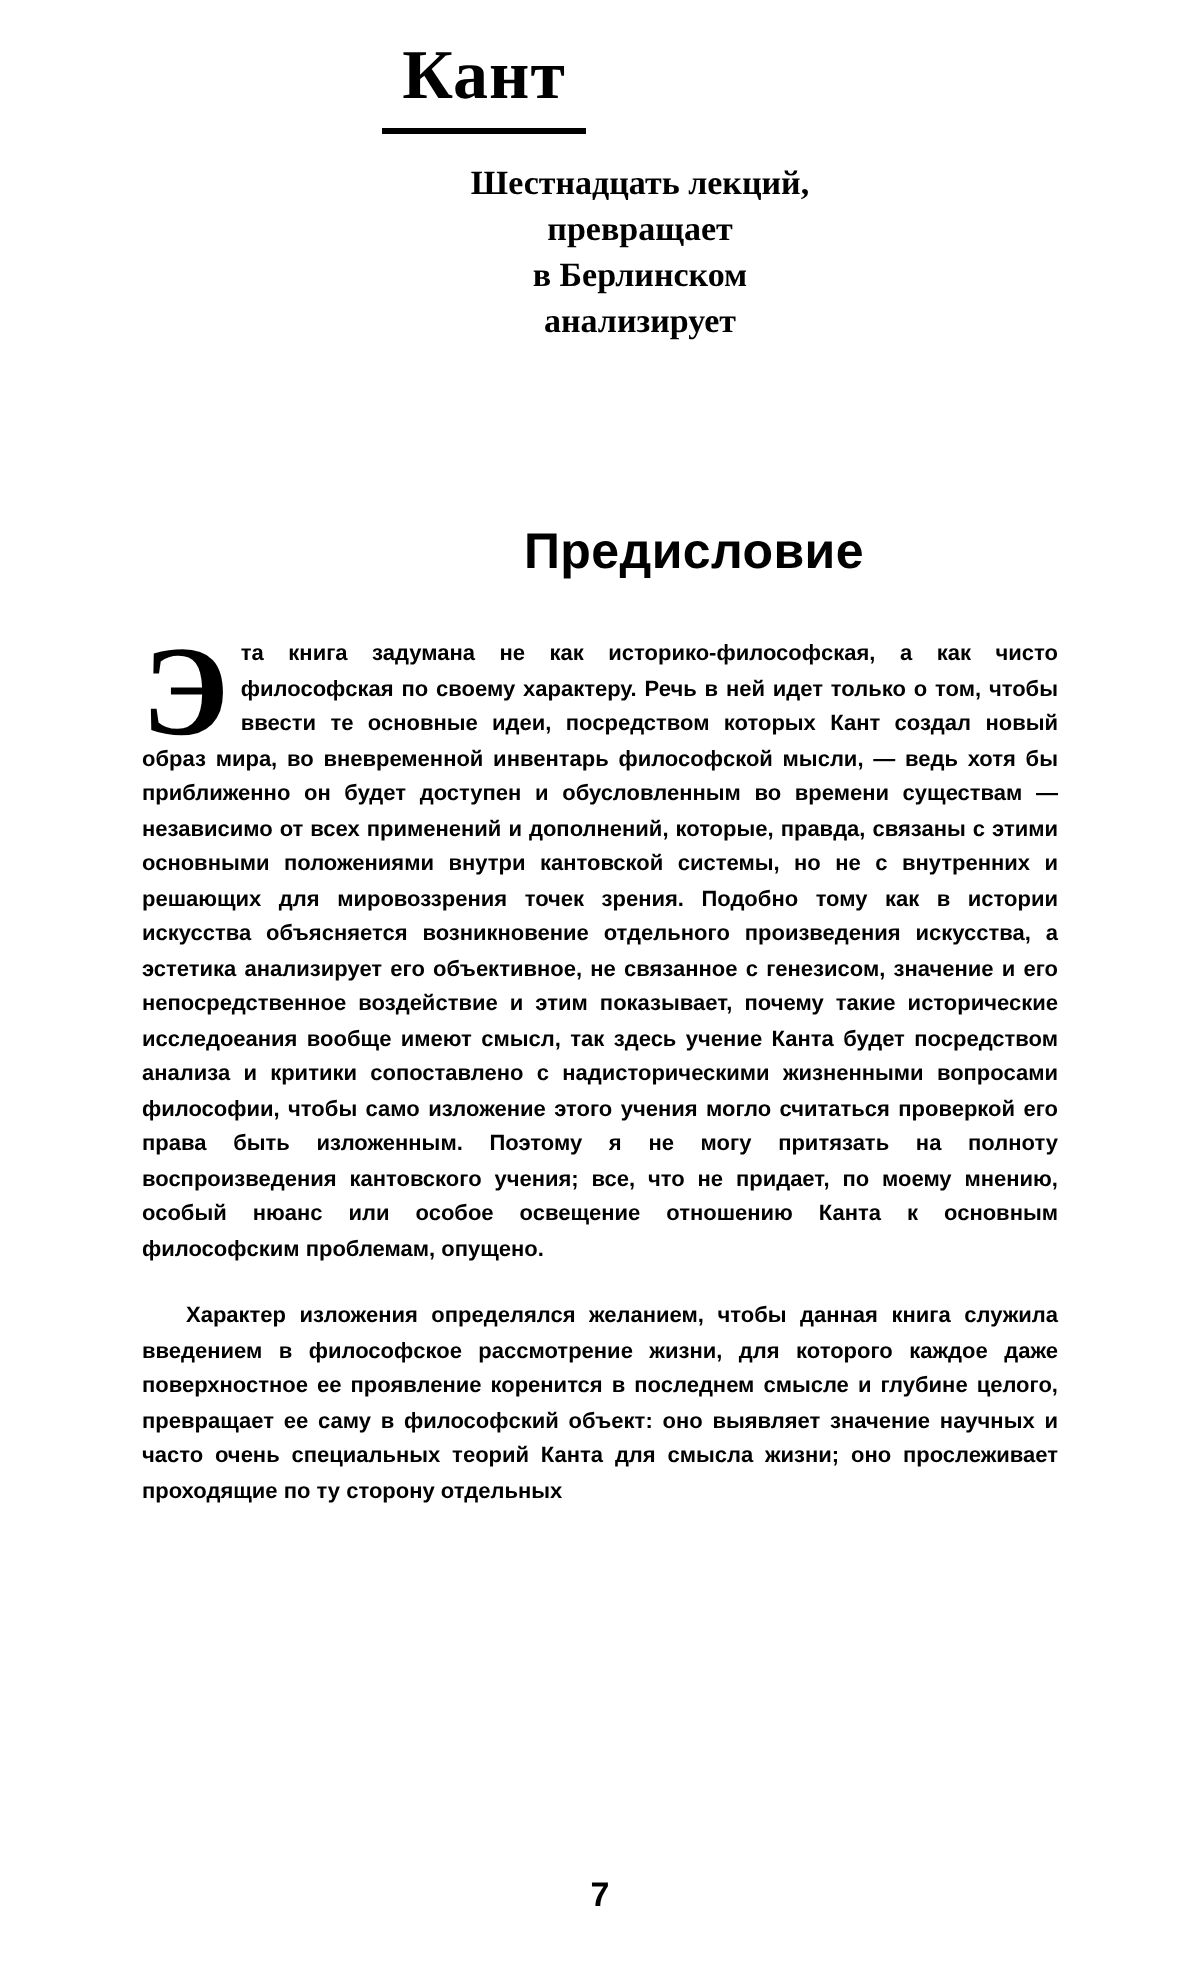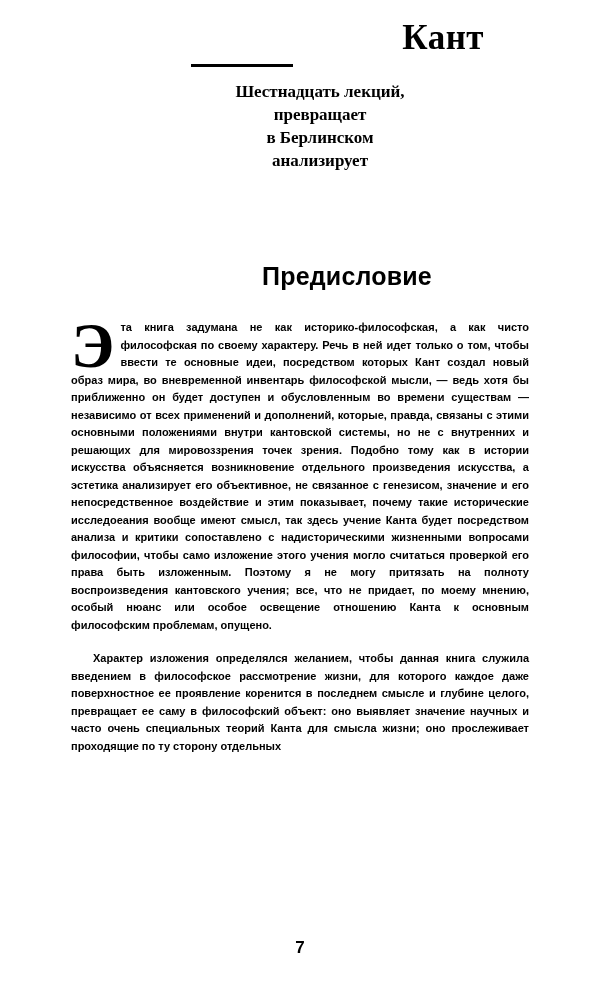--- a/index.html
+++ b/index.html
@@ -25,21 +25,21 @@
     height: 981px;
     background: #ffffff;
   }
 
   
   .title-block {
     position: absolute;
     left: 0;
     top: 18px;
     width: 484px;
-    text-align: right;
+    text-align: center;
   }
   .book-title {
     font-family: "Liberation Serif", "DejaVu Serif", serif;
     font-weight: bold;
     font-size: 35px;
     line-height: 40px;
     letter-spacing: 0.5px;
     color: #000;
     margin: 0;
   }

